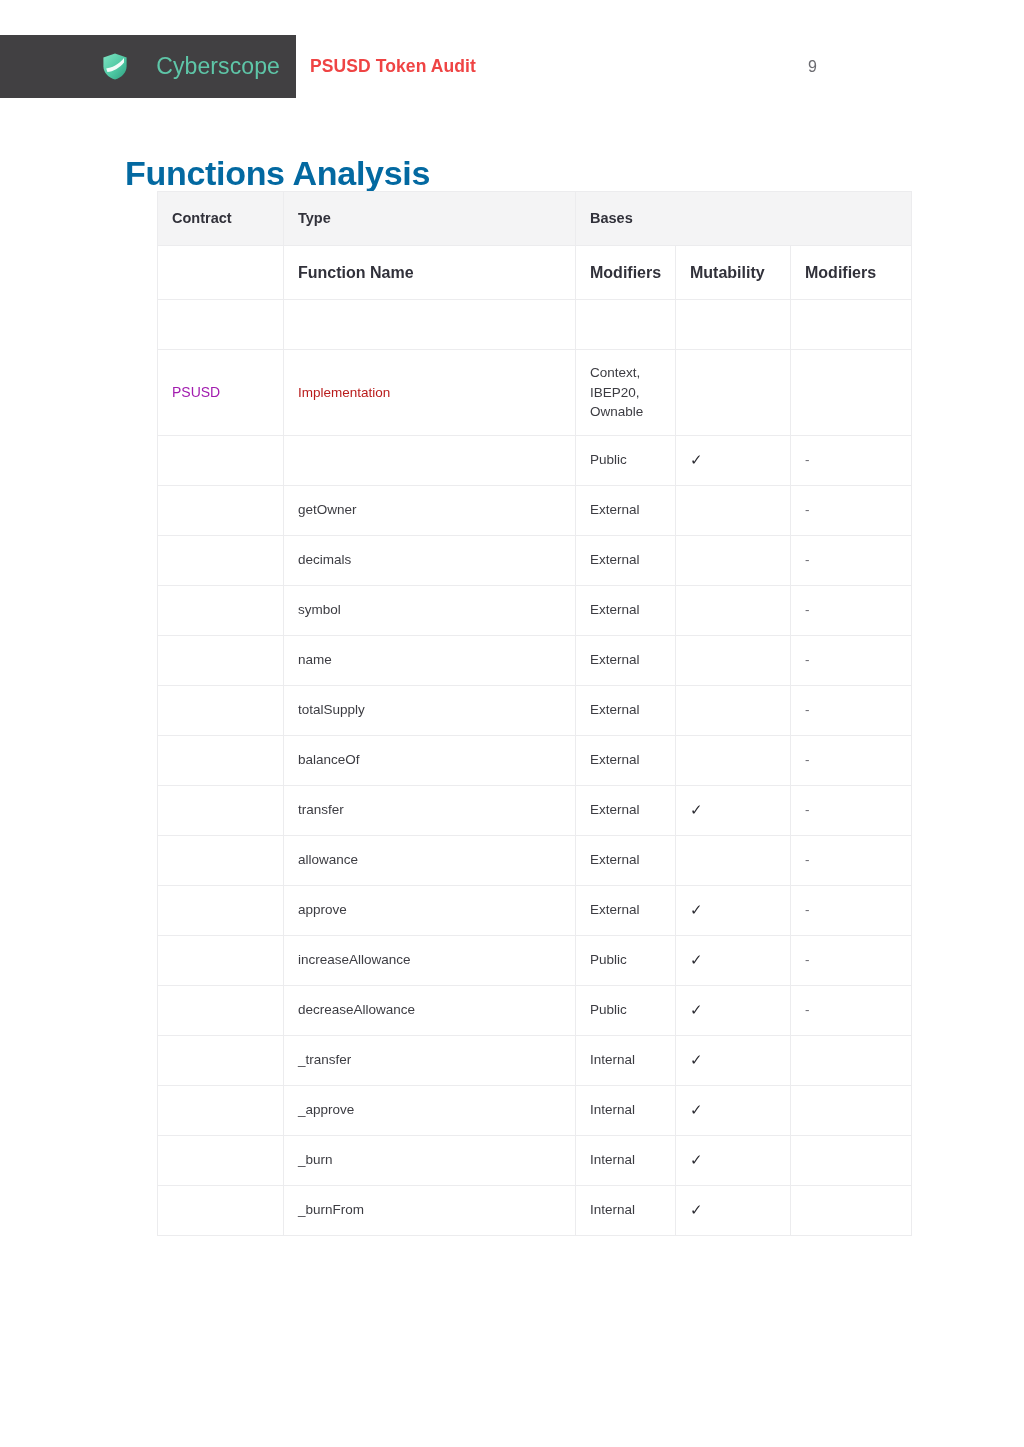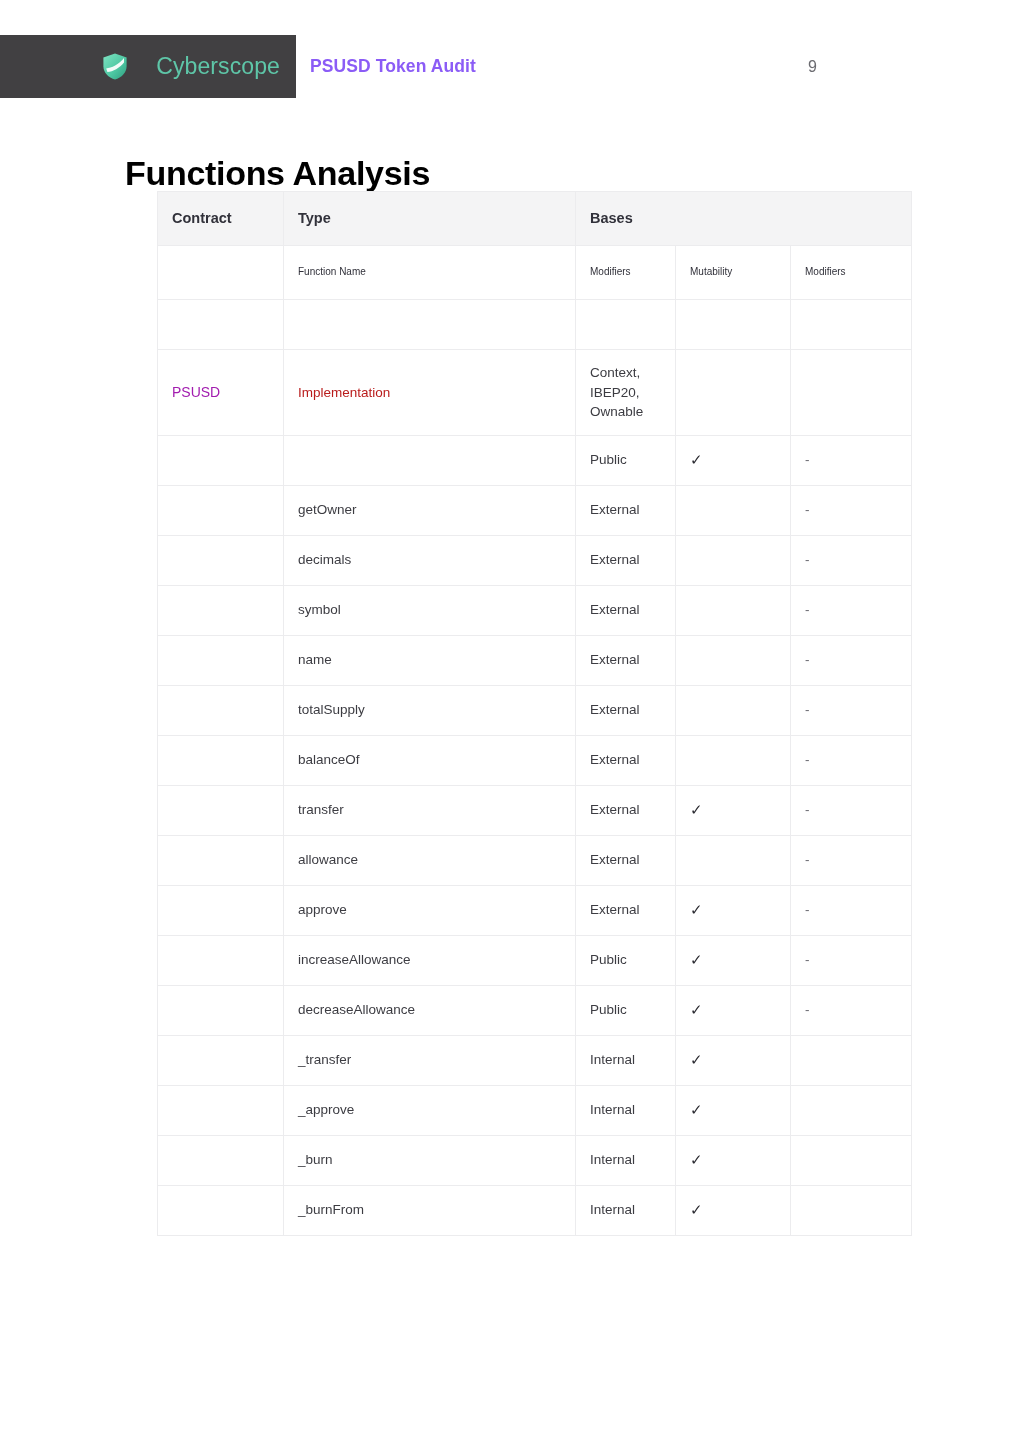--- a/index.html
+++ b/index.html
@@ -56,21 +56,21 @@
   }
   .doc-title {
     position: absolute;
     left: 310px;
     top: 0;
     height: 63px;
     display: flex;
     align-items: center;
     font-size: 17.5px;
     font-weight: bold;
-    color: #8b5cf6;
+    color: #ef4444;
     letter-spacing: 0.1px;
     white-space: nowrap;
   }
   .page-number {
     position: absolute;
     left: 760px;
     top: 0;
     width: 105px;
     height: 63px;
     display: flex;
@@ -80,21 +80,21 @@
     color: #6b6b70;
   }
 
   
   .section-heading {
     position: absolute;
     left: 125px;
     top: 131px;
     font-size: 34px;
     font-weight: bold;
-    color: #000000;
+    color: #0369a1;
     letter-spacing: -0.3px;
     line-height: 1.15;
   }
 
   
   .fn-table-wrap {
     position: absolute;
     left: 125px;
     top: 191px;
     width: 754px;
@@ -134,22 +134,22 @@
     padding-top: 16px;
     padding-bottom: 16px;
   }
   th.h-contract { text-align: center; }
   th.h-type     { text-align: center; }
   th.h-bases    { text-align: left; padding-left: 29px; }
 
   
   tr.head-sub th {
     background: #ffffff;
-    font-weight: normal;
-    font-size: 10px;
+    font-weight: bold;
+    font-size: 16px;
     color: #31313a;
     height: 54px;
   }
   tr.head-sub th.blank { border-right-color: #ececee; }
 
   
   tr.body-row td { height: 50px; }
 
   td.c-name      { color: #3c3c42; }
   td.contract-name {

